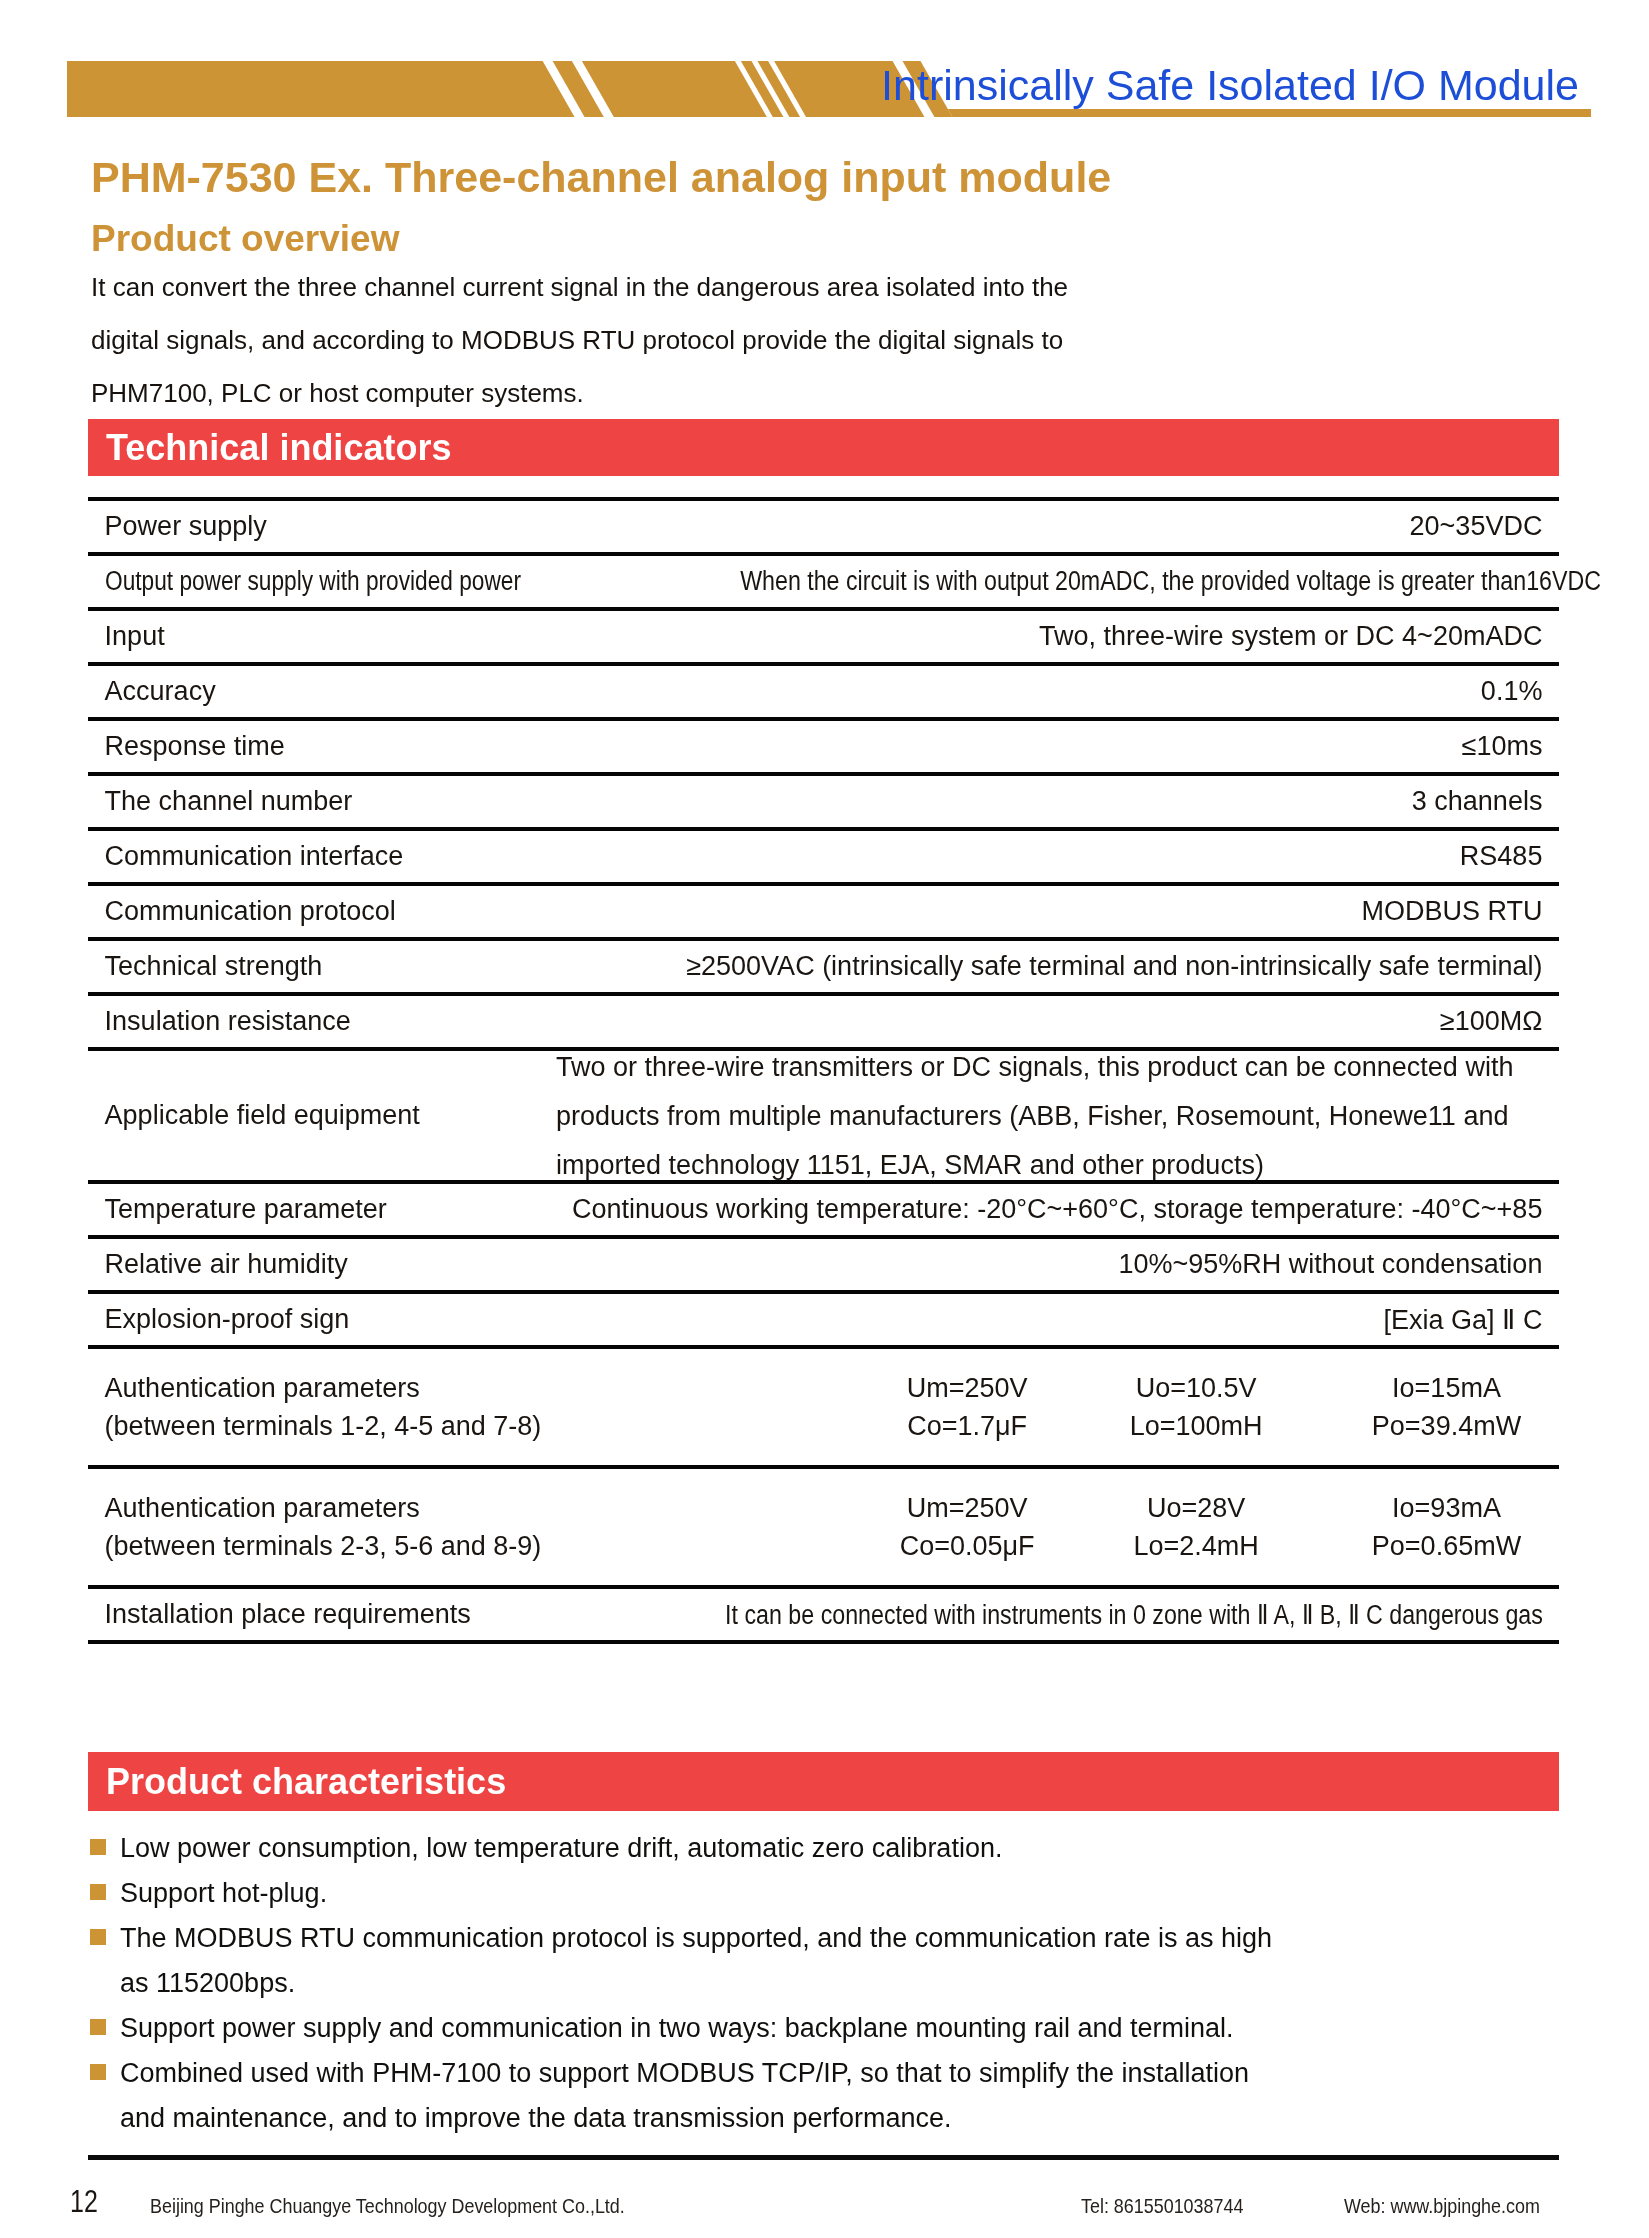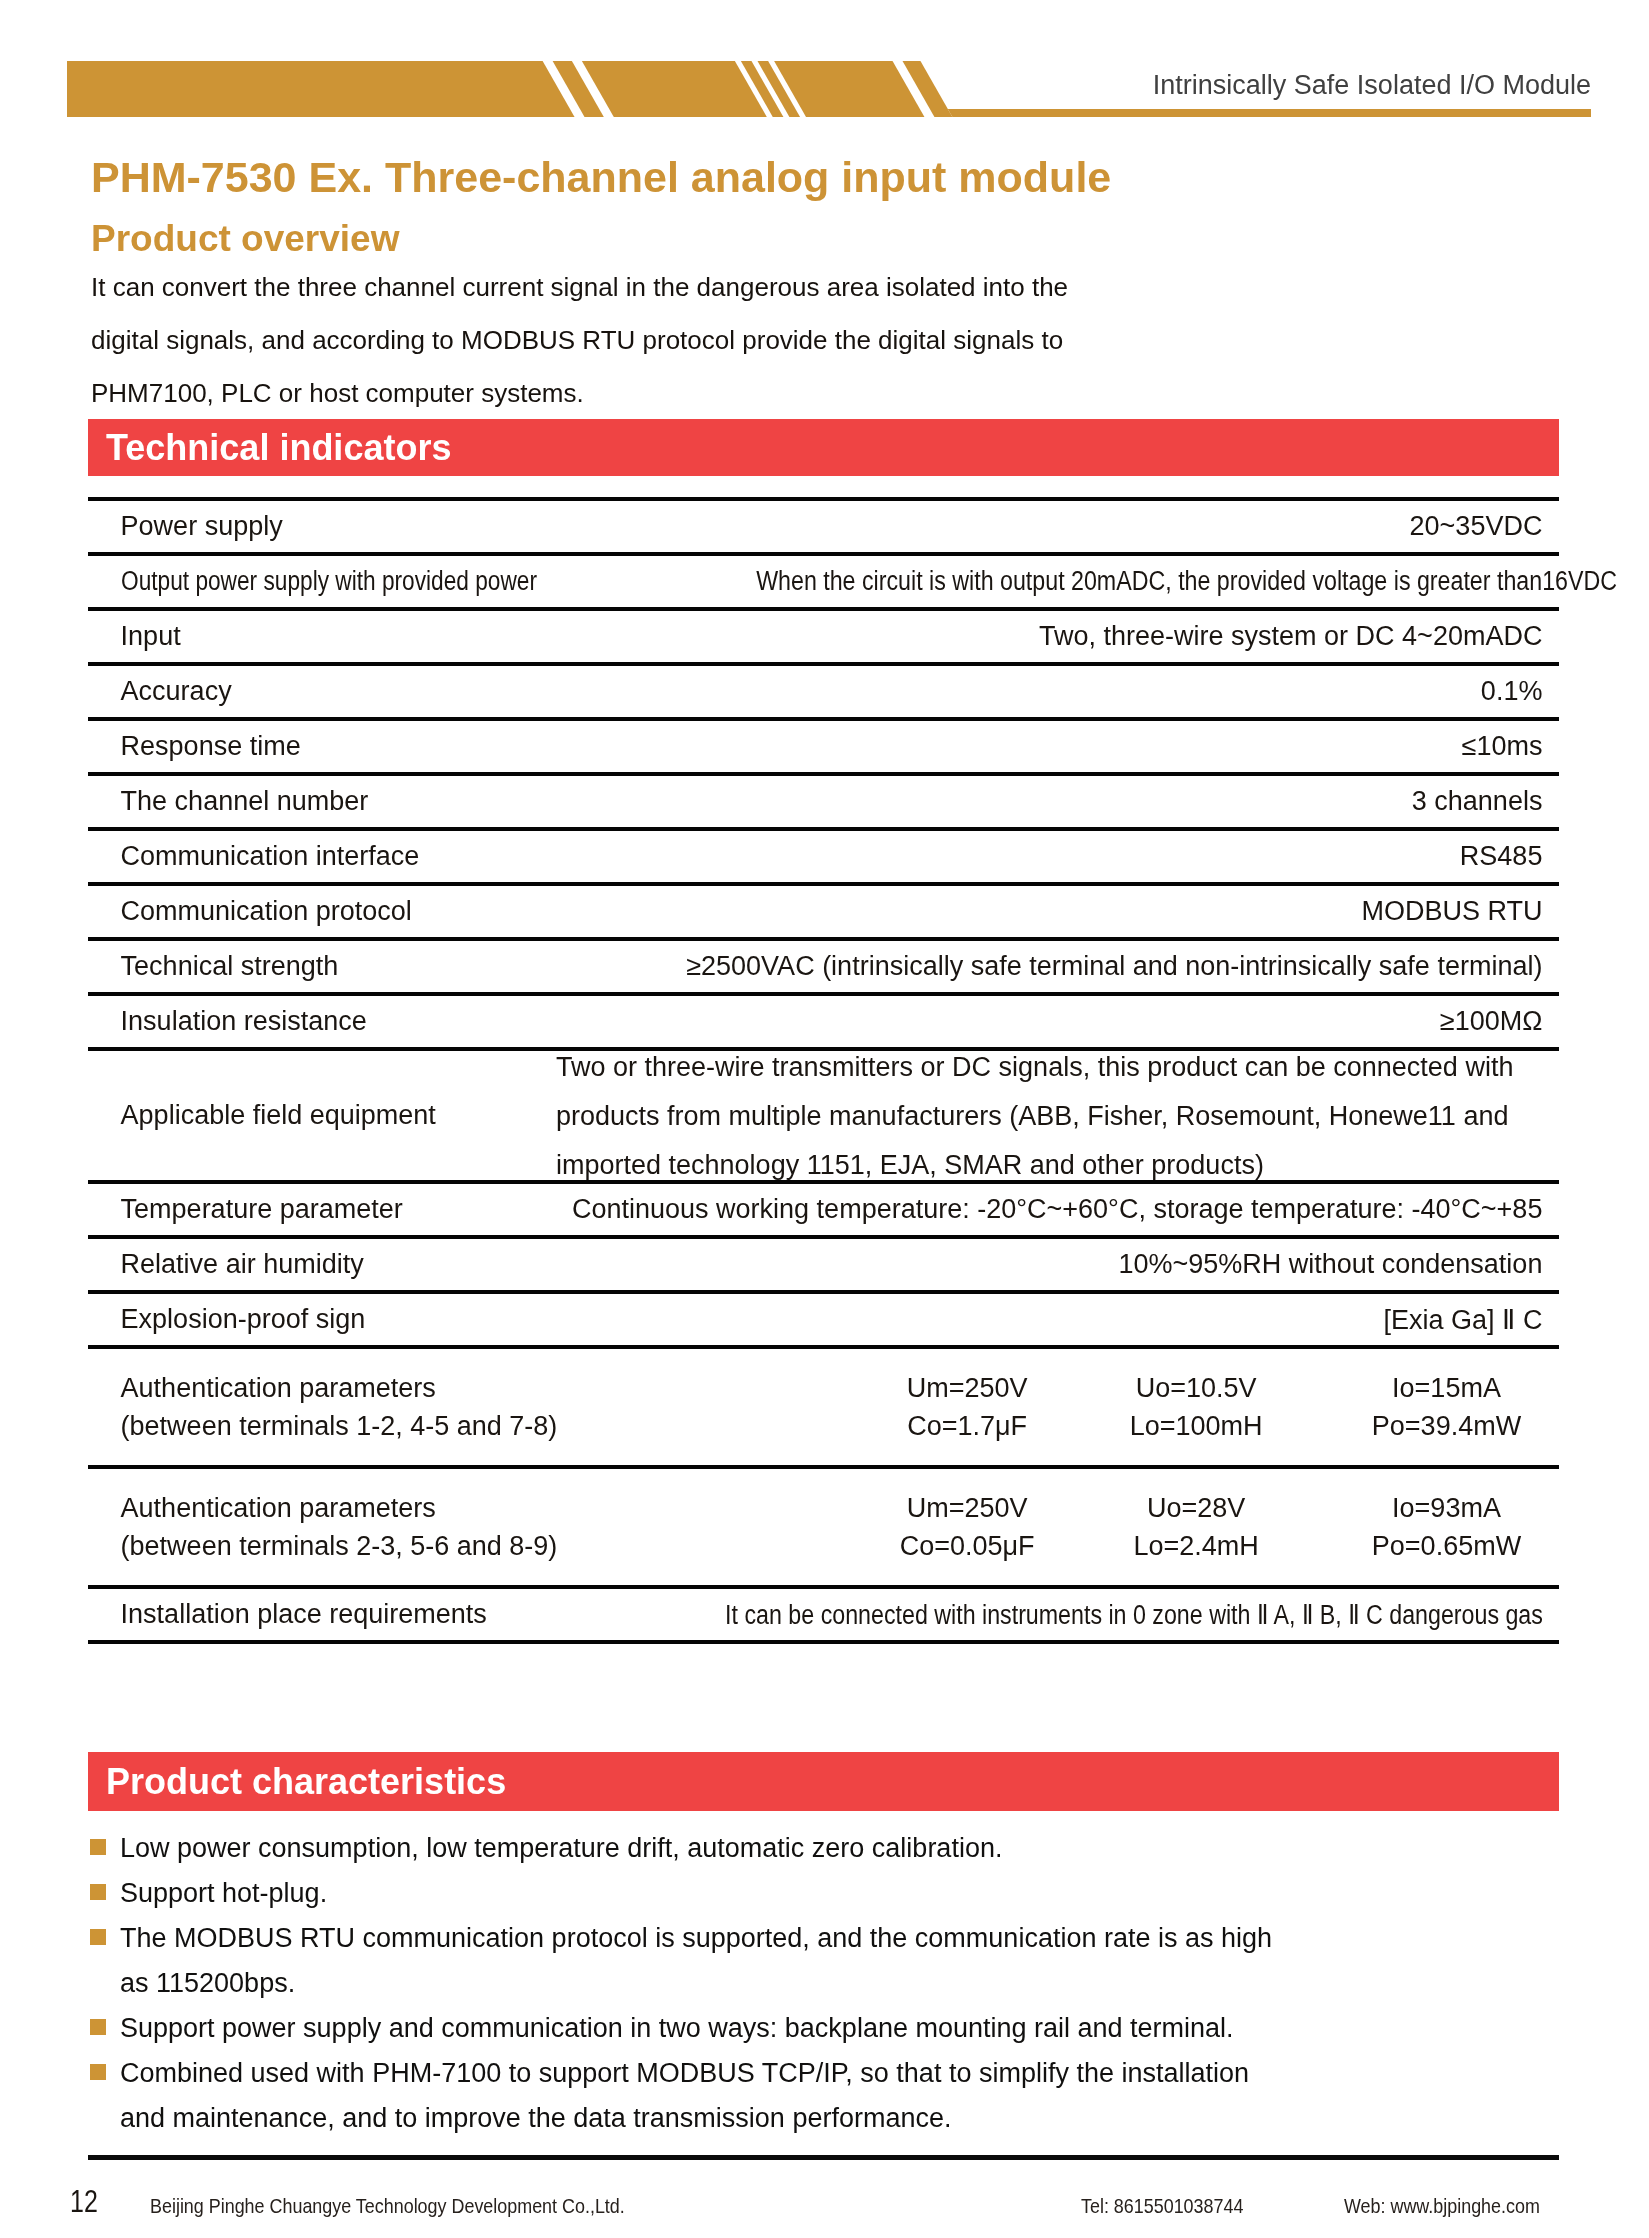--- a/index.html
+++ b/index.html
@@ -5,22 +5,22 @@
   html,body { margin:0; padding:0; background:#ffffff; }
   .page {
     position:relative; width:1649px; height:2239px; background:#ffffff;
     font-family:"Liberation Sans","DejaVu Sans",sans-serif; color:#1a1511;
     overflow:hidden;
   }
   
   .banner { position:absolute; left:67px; top:61px; width:1524px; height:56px; }
   .banner svg { position:absolute; left:0; top:0; }
   .banner-label {
-    position:absolute; right:0; top:0; height:48px; line-height:48px;
-    font-size:27px; color:#404040; white-space:nowrap;
+    position:absolute; right:12px; top:0; height:48px; line-height:48px;
+    font-size:43px; color:#1d4ed8; white-space:nowrap;
   }
   
   .title {
     position:absolute; left:91px; top:152px; font-size:43px; font-weight:bold;
     color:#cd9336; line-height:51px; white-space:nowrap;
   }
   .ov-heading {
     position:absolute; left:91px; top:217px; font-size:37px; font-weight:bold;
     color:#cd9336; line-height:43px; white-space:nowrap;text-align:center;
   }
@@ -37,21 +37,21 @@
   .secbar.chars { top:1752px; height:59px; line-height:59px; }
   
   .table {
     position:absolute; left:88px; top:497px; width:1471px;
     border-top:4.7px solid #050505; font-size:27px;
   }
   .trow {
     position:relative; display:flex; align-items:center; min-height:55px;
     border-bottom:4.7px solid #050505; padding:0 16.6px; box-sizing:border-box;
   }
-  .trow .lbl { white-space:nowrap;margin-left:16px; }
+  .trow .lbl { white-space:nowrap; }
   .trow .val { margin-left:auto; text-align:right; white-space:nowrap; }
   .trow.ml { min-height:133px; }
   .trow.ml .valblock {
     position:absolute; left:468px; top:50%; transform:translateY(-50%);
     white-space:pre-line; line-height:49px; text-align:left;
   }
   .trow.auth {
     display:grid; grid-template-columns:748px 229px 229px 1fr;
     row-gap:7px; min-height:120px; align-content:center; padding:16px 16.6px;
   }

